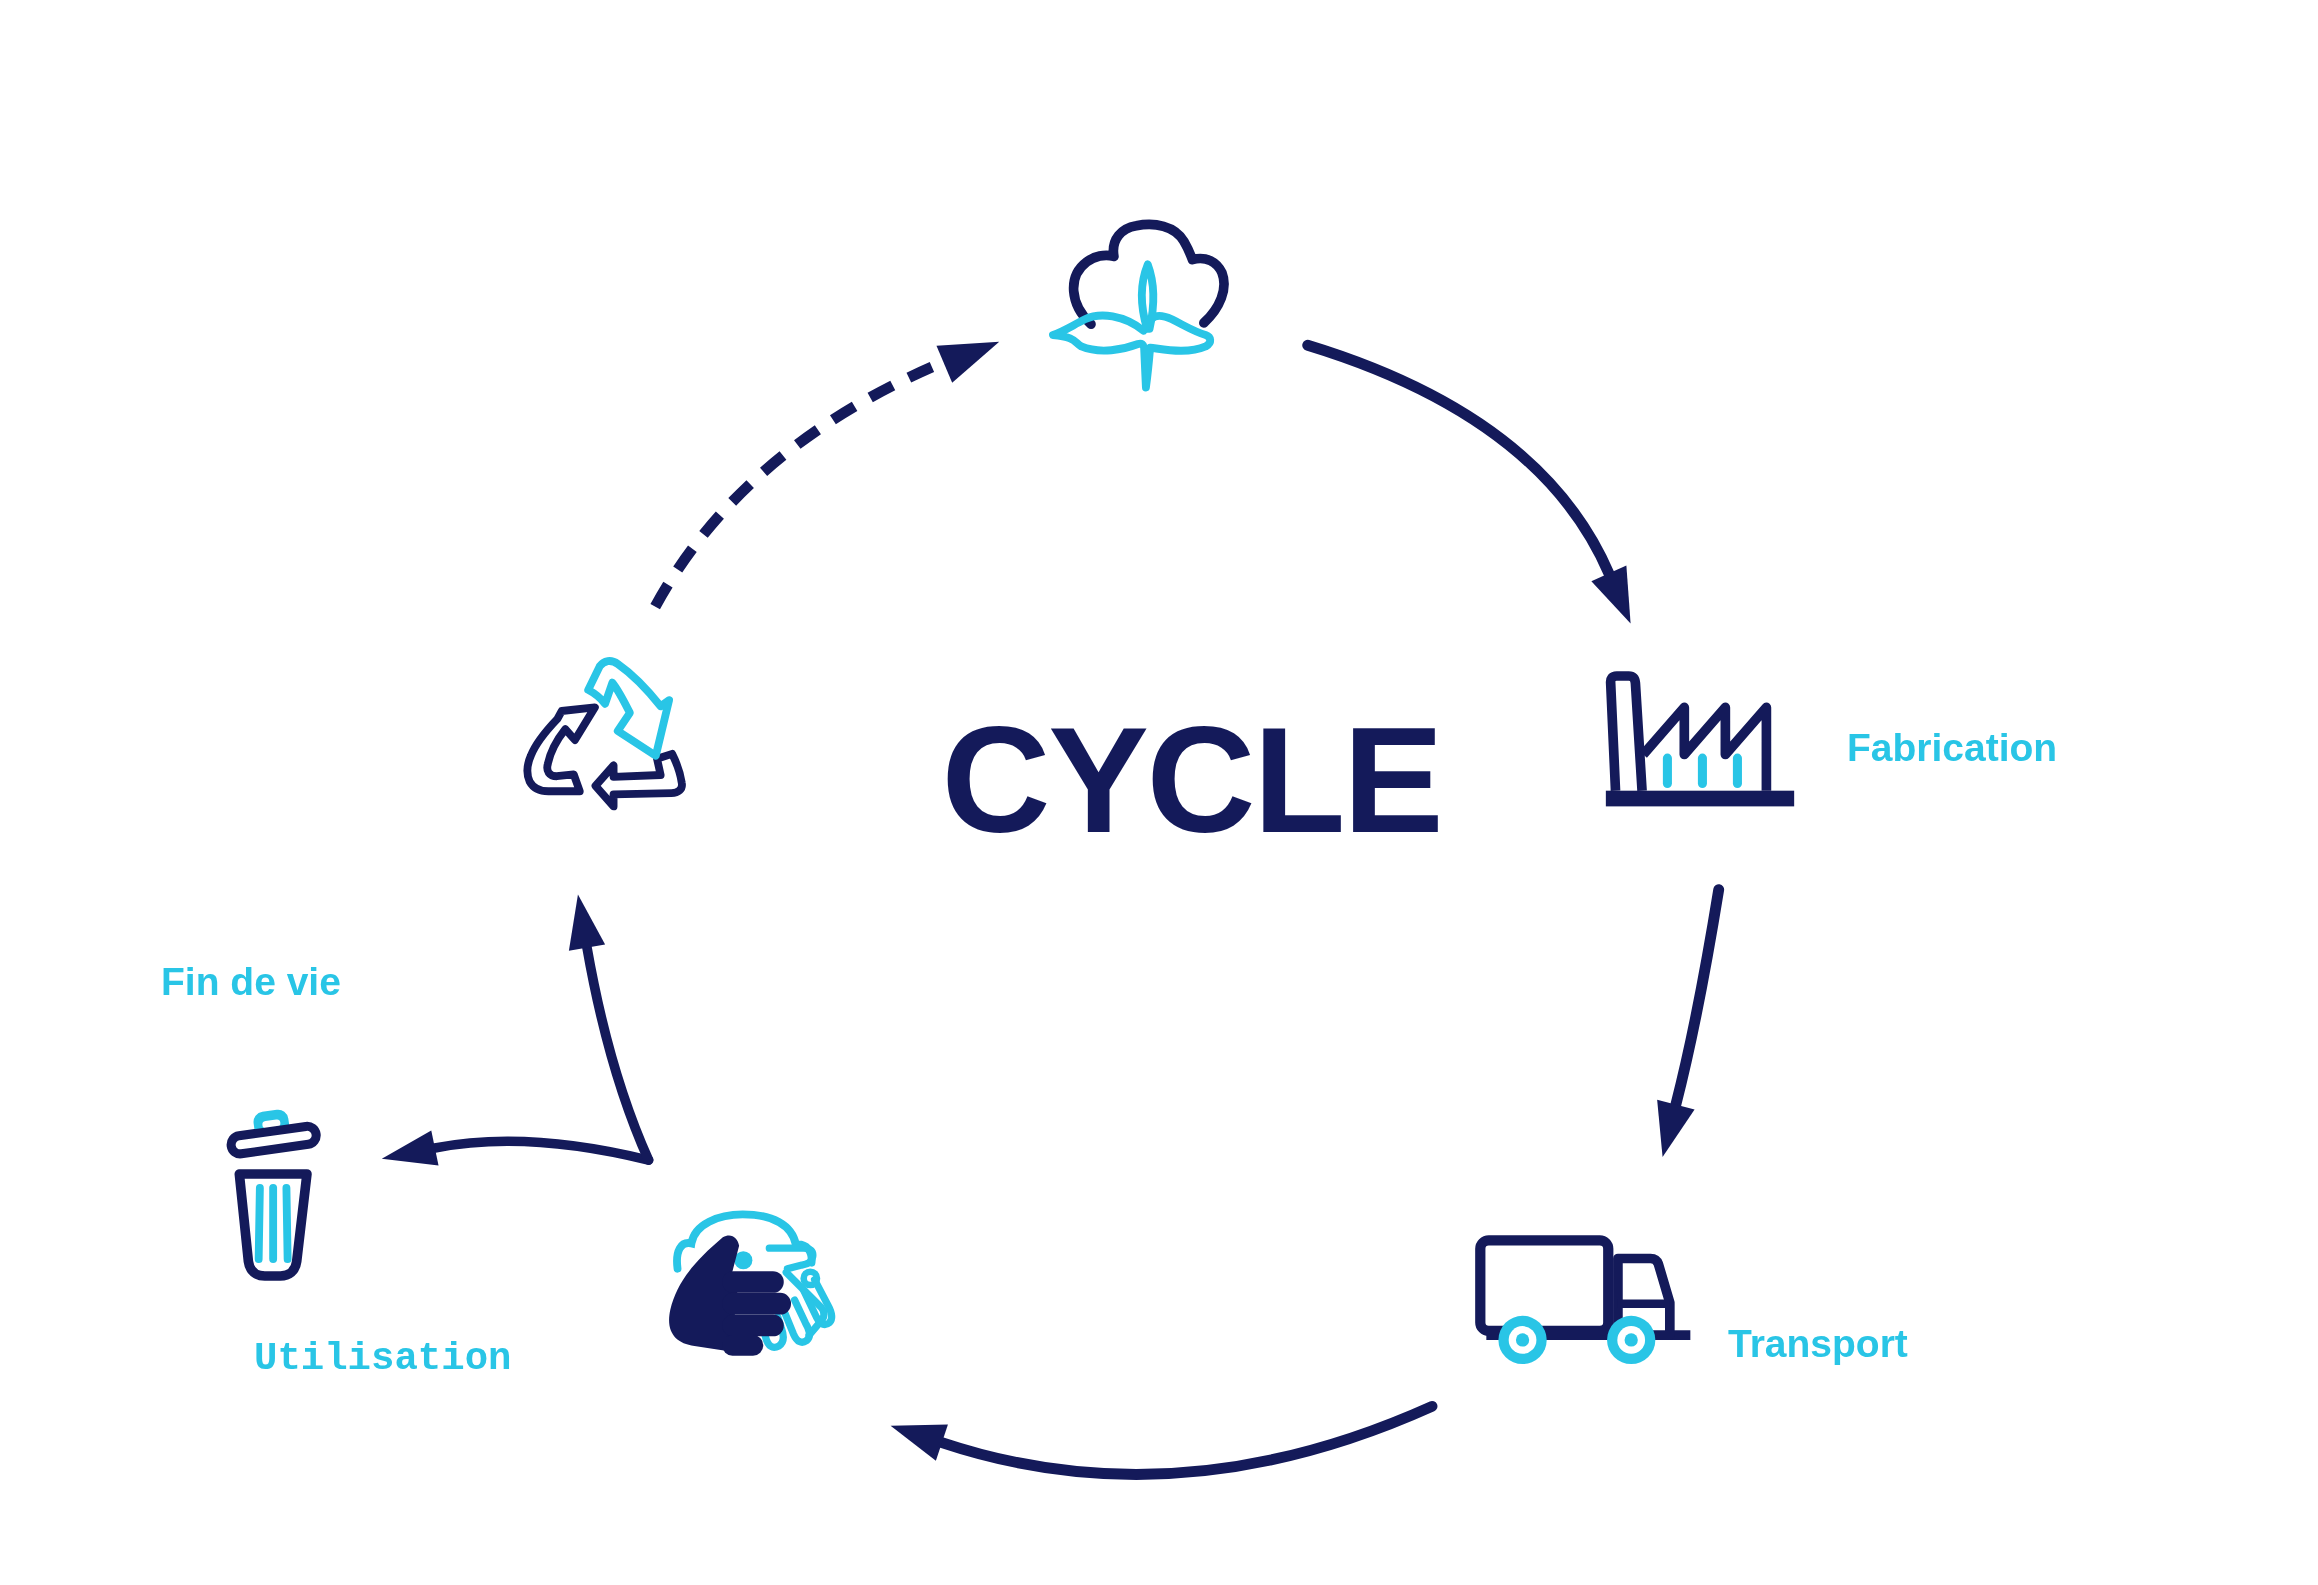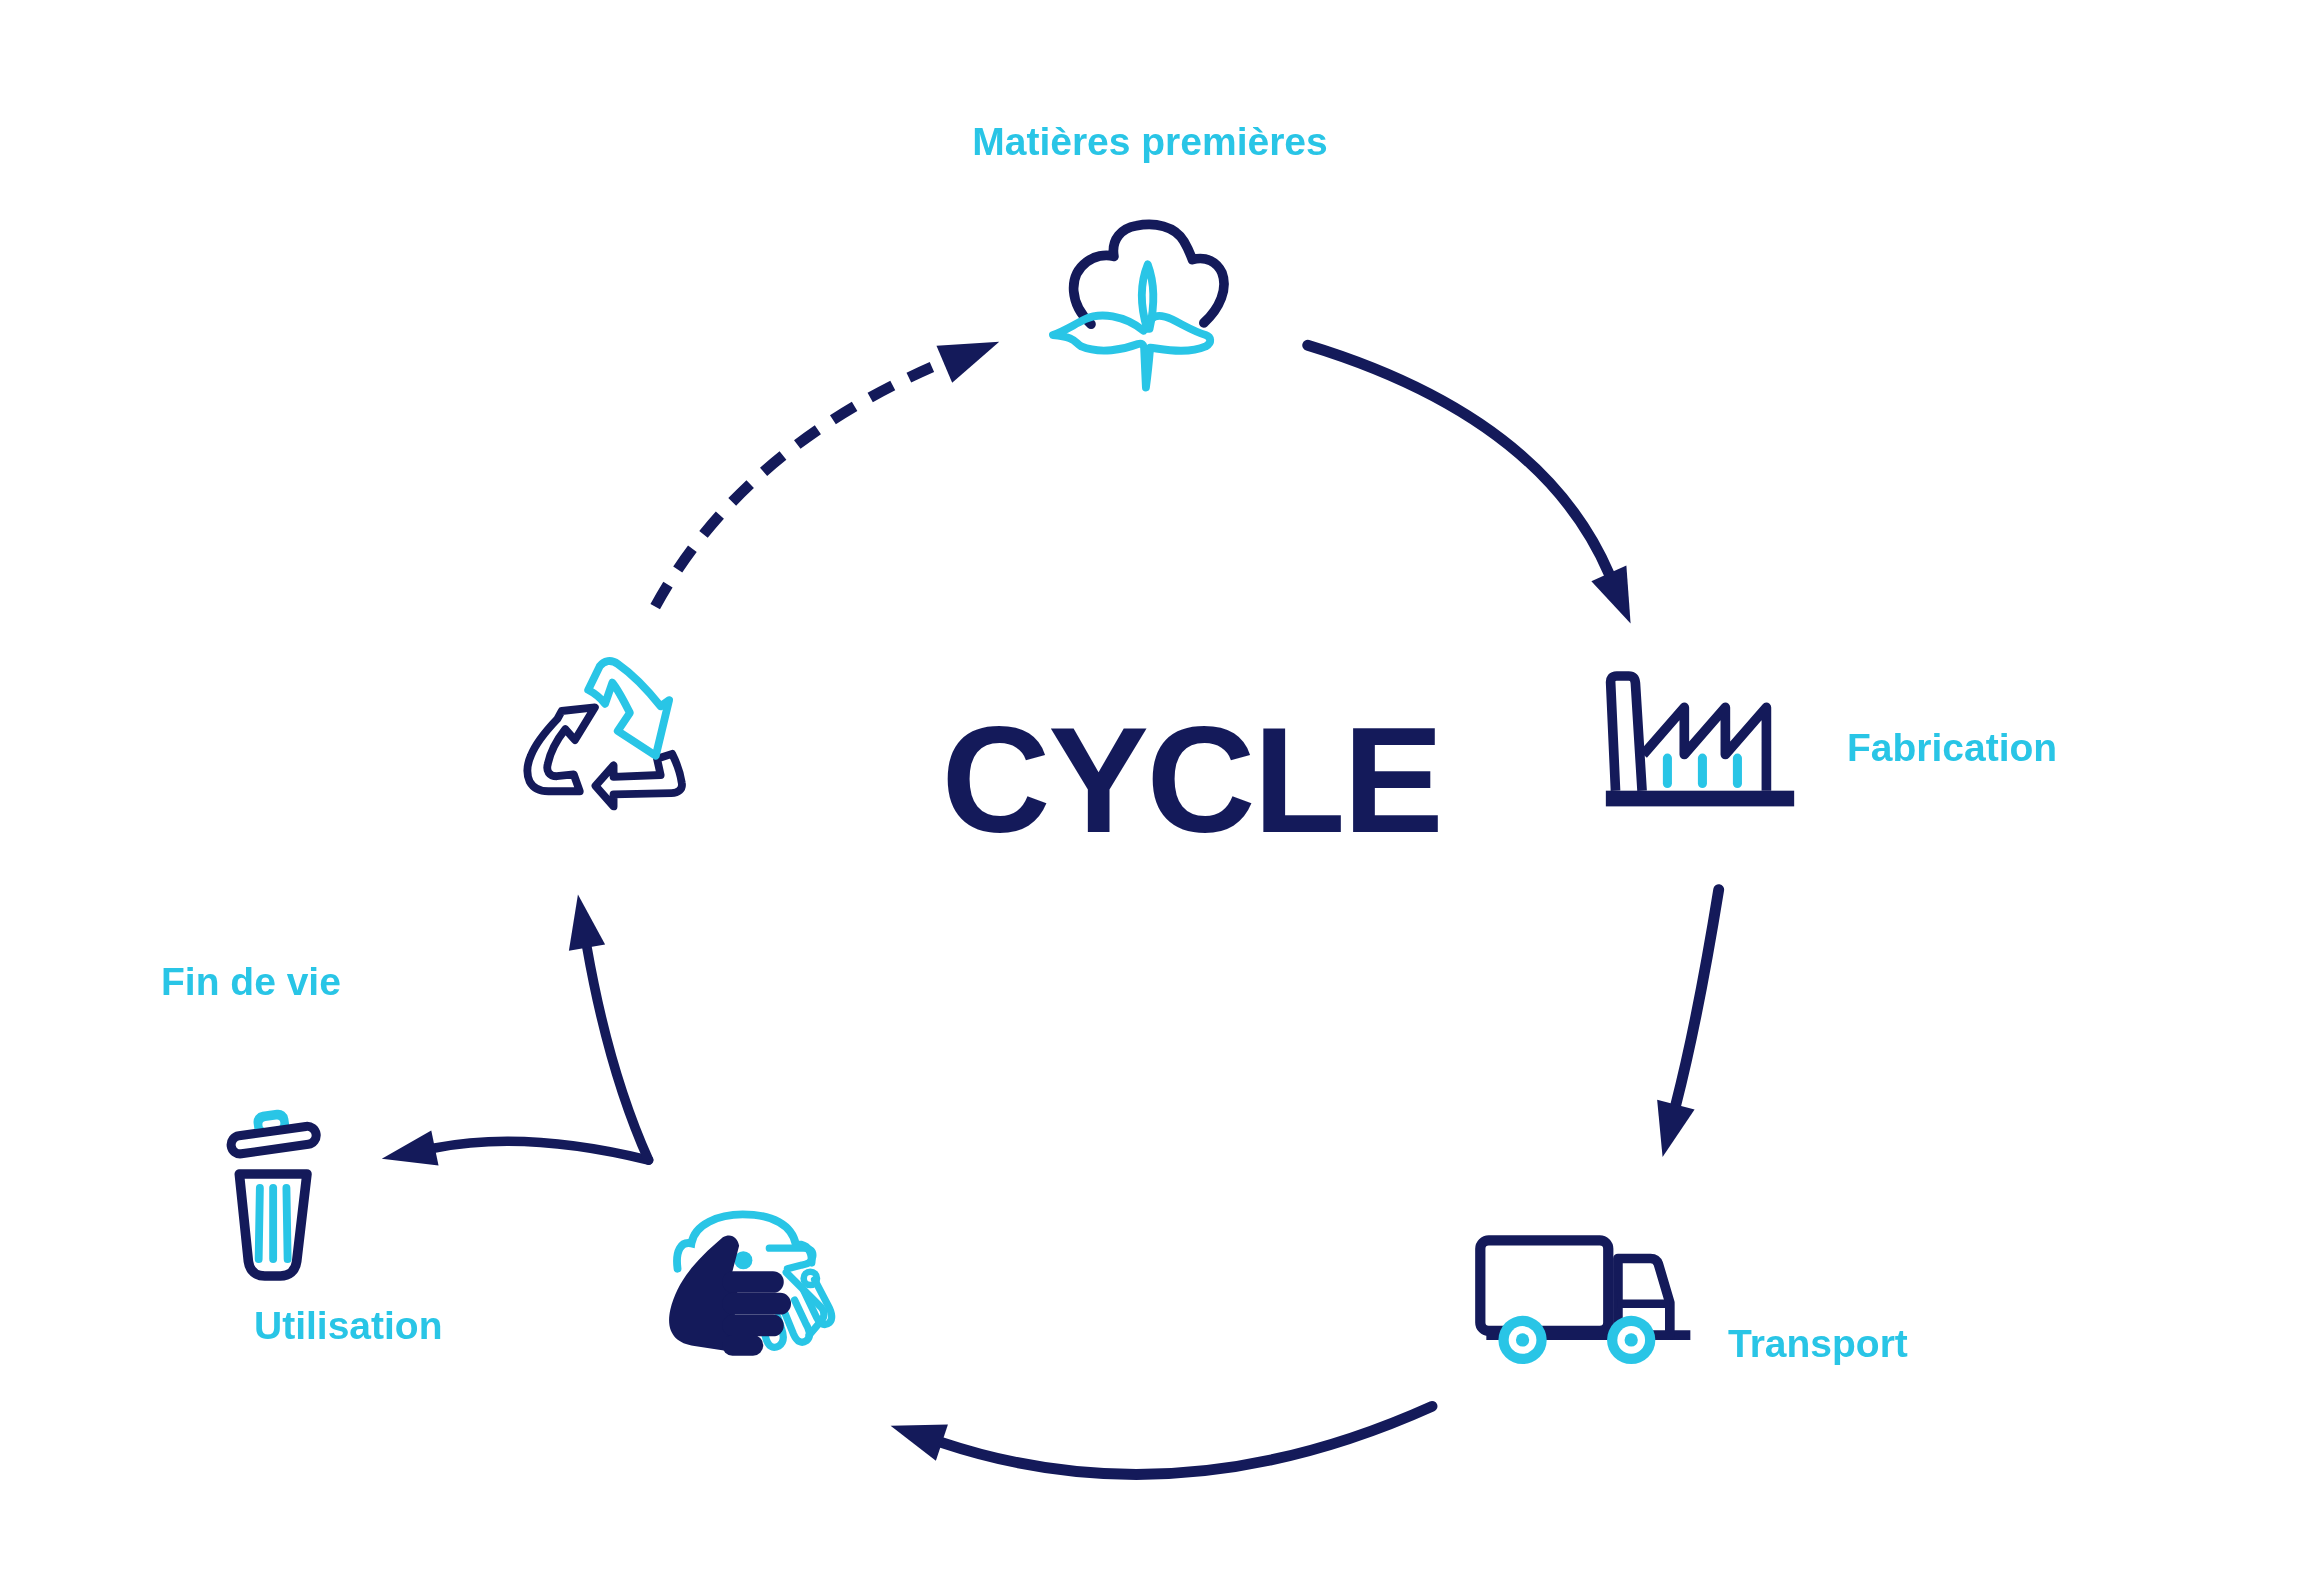--- a/index.html
+++ b/index.html
@@ -157,24 +157,23 @@
                C 1121 1265 1127 1283 1129 1297 C 1131 1308 1123 1314 1112 1314
                L 1016 1316 L 1016 1336 Z" stroke="#141a5a" stroke-width="13"></path>
       <path d="M 1086 1252 L 1108 1160 L 1094 1170 C 1070 1140 1046 1116 1023 1100
                C 1012 1092 1000 1094 993 1104 L 974 1143 Q 991 1152 1002 1166
                L 1014 1131 C 1023 1142 1033 1161 1043 1181 L 1023 1211 Z" stroke="#29c5e6" stroke-width="13"></path>
     </g>
   </svg>
 
   <div class="title" style="top:704px;">CYCLE</div>
 
-  <div class="label center" style="left:848px;top:121px;width:604px;">Matières premières</div>
 
   <div class="label" style="left:1847px;top:727px;">Fabrication</div>
 
   <div class="label" style="left:1728px;top:1323px;">Transport</div>
 
-  <div class="label right" style="left:254px;top:1305px;width:362px;">Utilisation</div>
+  <div class="label right" style="left:254px;top:1338px;width:362px;font-family:Liberation Mono, monospace;">Utilisation</div>
 
   <div class="label right" style="left:161px;top:961px;width:362px;">Fin de vie</div>
 
 </div>
 
 
 </body></html>

